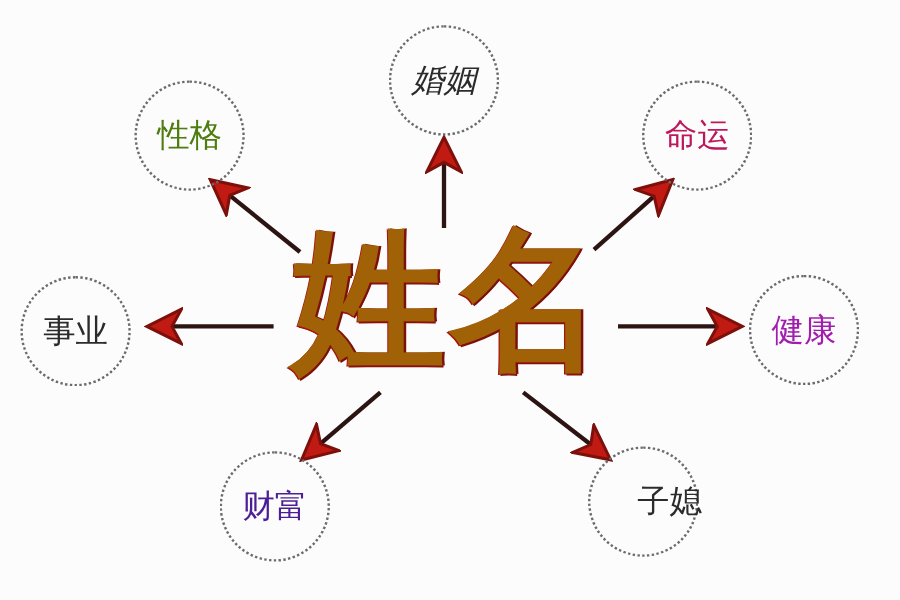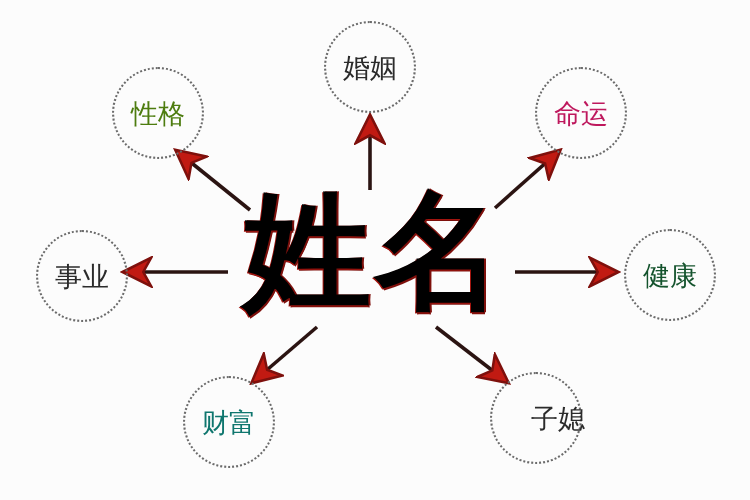--- a/index.html
+++ b/index.html
@@ -49,21 +49,21 @@
     width: 300px;
     height: 150px;
     display: flex;
     align-items: center;
     justify-content: center;
   }
   #center-label {
     font-size: 128px;
     line-height: 1;
     font-weight: bold;
-    color: #000000;
+    color: #a16207;
     font-family: "DejaVu Serif", "Liberation Serif", serif;
     text-shadow:
        2px 0 0 #7e100c,
       -1px 1px 0 #a3150f,
        1px 2px 0 #7e100c;
     white-space: nowrap;
     letter-spacing: 4px;
   }
 </style>
 </head>
@@ -87,35 +87,35 @@
         <line x1="436" y1="327" x2="506" y2="381" stroke="#2b1412" stroke-width="3.6" marker-end="url(#ah)"></line>
       </g>
   </svg>
 
   <div id="center-node">
     <span id="center-label">姓名</span>
   </div>
 
   <div id="node-container">
       <div class="node" style="left: 324px; top: 21px; width: 92px; height: 92px; border-color: rgb(107, 107, 107);">
-        <span class="node-label" style="color: rgb(43, 43, 43);">婚姻</span>
+        <span class="node-label" style="color: rgb(43, 43, 43); font-style: italic;">婚姻</span>
       </div>
       <div class="node" style="left: 112px; top: 67px; width: 92px; height: 92px; border-color: rgb(107, 107, 107);">
         <span class="node-label" style="color: #4d7c0f;">性格</span>
       </div>
       <div class="node" style="left: 535px; top: 67px; width: 92px; height: 92px; border-color: rgb(107, 107, 107);">
         <span class="node-label" style="color: #be185d;">命运</span>
       </div>
-      <div class="node" style="left: 36px; top: 230px; width: 92px; height: 92px; border-color: rgb(107, 107, 107);">
+      <div class="node" style="left: 17px; top: 230px; width: 92px; height: 92px; border-color: rgb(107, 107, 107);">
         <span class="node-label" style="color: rgb(43, 43, 43);">事业</span>
       </div>
       <div class="node" style="left: 624px; top: 229px; width: 92px; height: 92px; border-color: rgb(107, 107, 107);">
-        <span class="node-label" style="color: #14532d;">健康</span>
+        <span class="node-label" style="color: #a21caf;">健康</span>
       </div>
       <div class="node" style="left: 183px; top: 376px; width: 92px; height: 92px; border-color: rgb(107, 107, 107);">
-        <span class="node-label" style="color: #0f766e;">财富</span>
+        <span class="node-label" style="color: #4c1d95;">财富</span>
       </div>
       <div class="node" style="left: 490px; top: 372px; width: 92px; height: 92px; border-color: rgb(107, 107, 107);">
         <span class="node-label" style="color: rgb(43, 43, 43); margin-left: 44px;">子媳</span>
       </div>
     </div>
 
 </div>
 
 </body></html>

